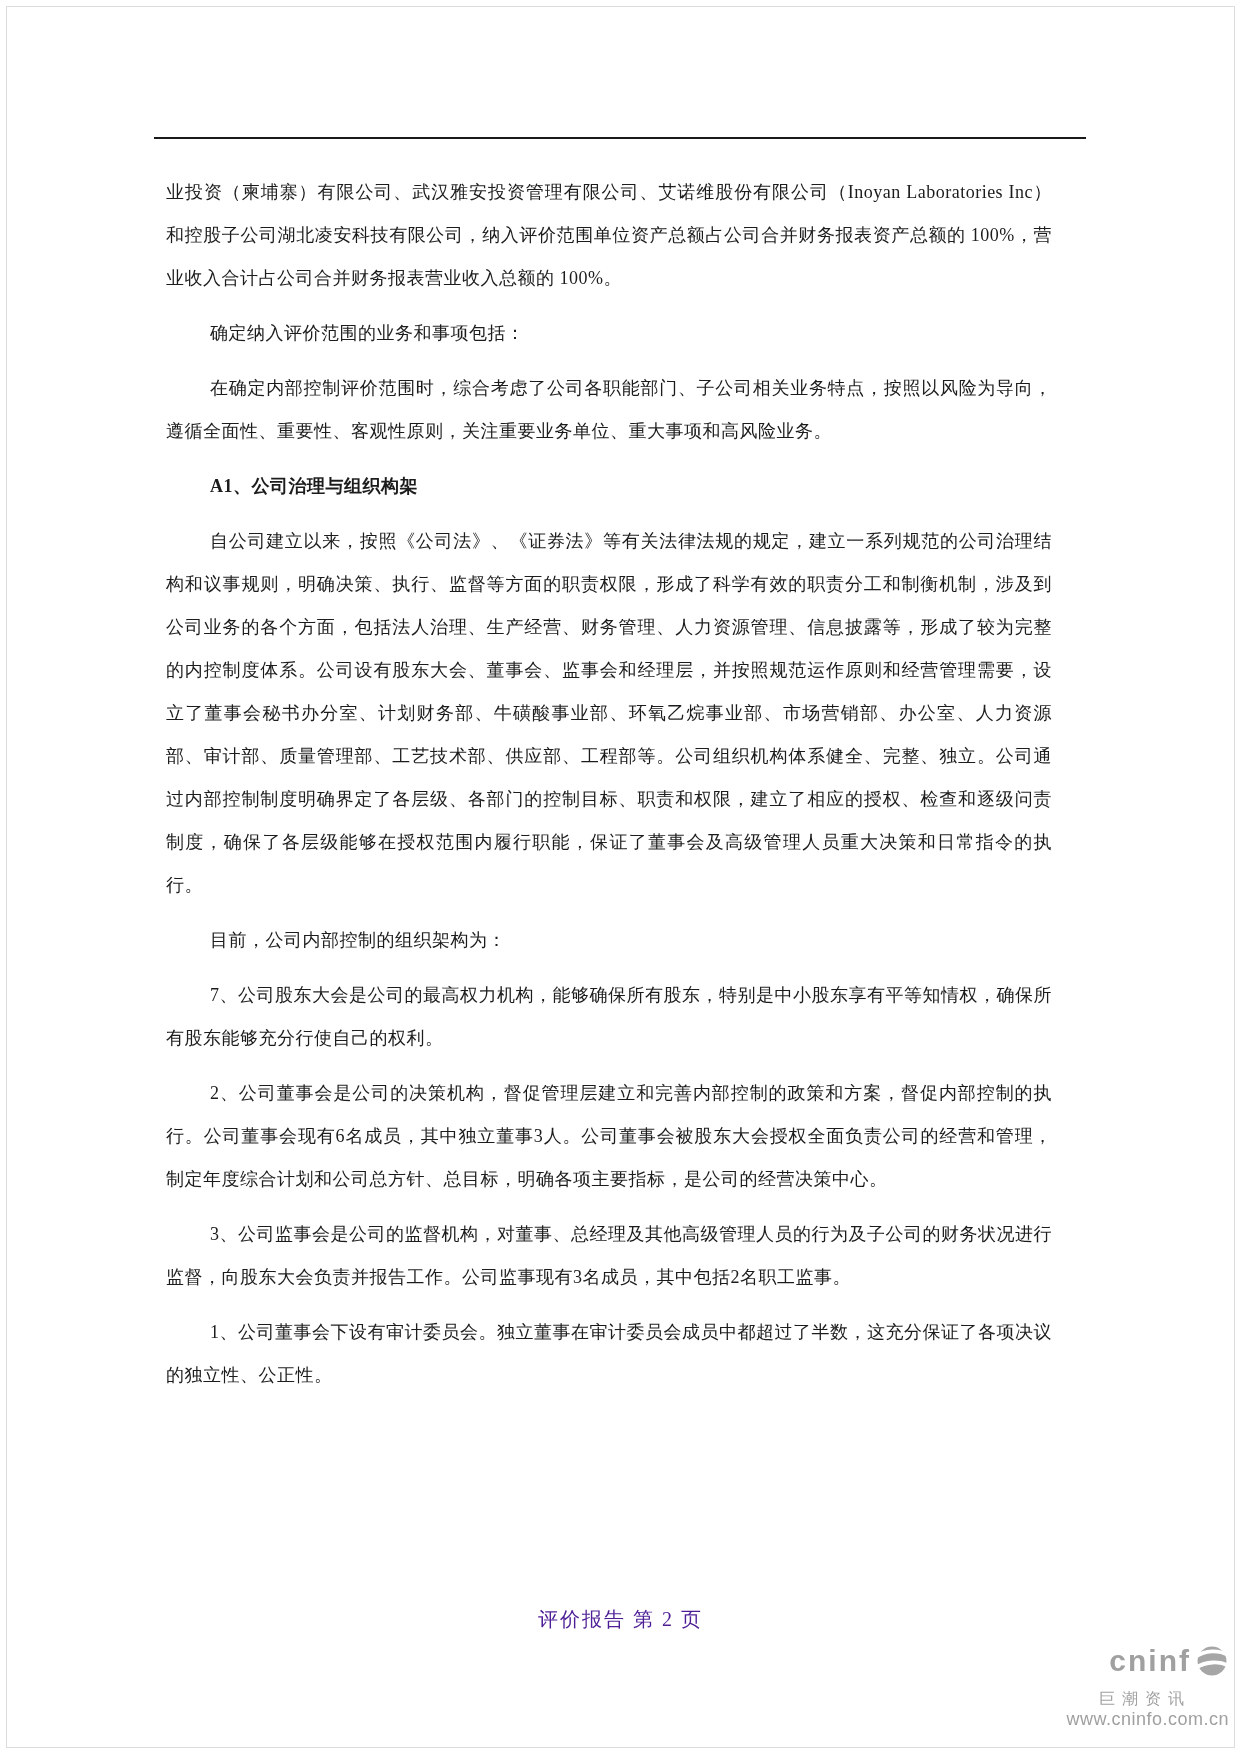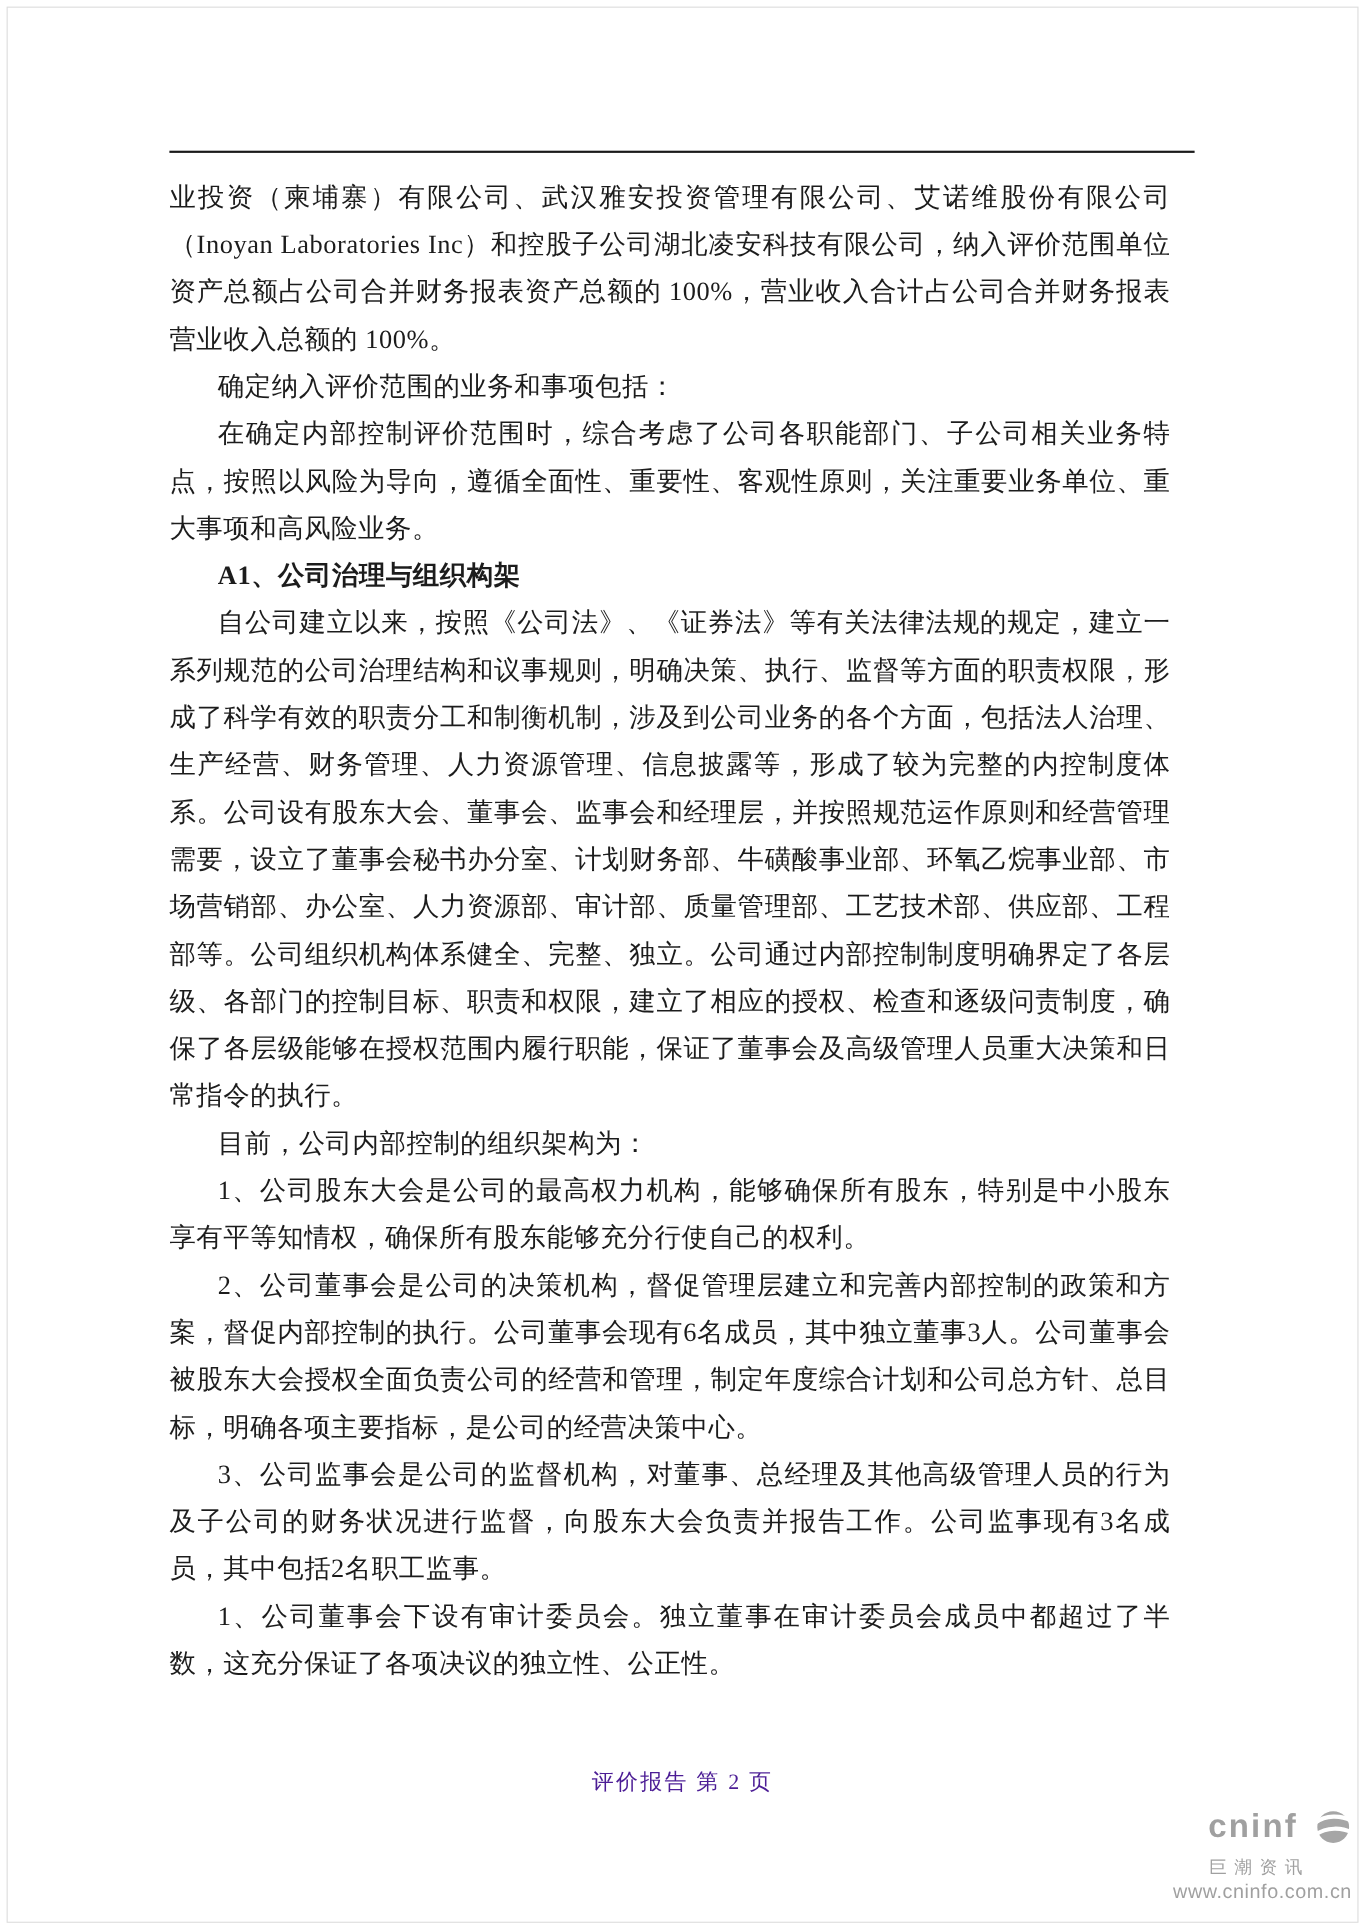--- a/index.html
+++ b/index.html
@@ -44,23 +44,23 @@
     position: absolute;
     top: 159px;
     left: 154px;
     width: 910px;
     font-size: 22px;
     line-height: 43px;
     letter-spacing: 0.5px;
     text-align: justify;
   }
   .doc-body p, .doc-body h2, .doc-body h3 {
-    margin: 0;
+    margin: 12px;
     padding: 0;
-    font-size: 24px;
+    font-size: 18px;
     line-height: 43px;
     font-weight: normal;
   }
   .doc-body .indent { text-indent: 44px; }
   .doc-body .noindent { text-indent: 0; }
   .doc-body .heading { font-weight: bold; text-indent: 44px; text-align: left; }
   .doc-body .gap-above { margin-top: 43px; }
   .page-footer {
     position: absolute;
     top: 1606px;
@@ -77,21 +77,21 @@
     bottom: 24px;
     text-align: right;
     color: #a0a0a0;
     line-height: 1.1;
     font-family: "Liberation Sans", "DejaVu Sans", sans-serif;
   }
   .cninfo-top {
     display: flex;
     align-items: center;
     justify-content: flex-end;
-    gap: 15px;
+    gap: 4px;
   }
   .cninfo-brand {
     font-weight: bold;
     font-size: 30px;
     letter-spacing: 2px;
     color: #a0a0a0;
   }
   .cninfo-swirl { width: 34px; height: 34px; display: block; }
   .cninfo-cn {
     font-size: 16px;
@@ -116,21 +116,21 @@
 
   <div class="header-divider"></div>
 
   <main class="doc-body">
     <p class="noindent">业投资（柬埔寨）有限公司、武汉雅安投资管理有限公司、艾诺维股份有限公司（Inoyan Laboratories Inc）和控股子公司湖北凌安科技有限公司，纳入评价范围单位资产总额占公司合并财务报表资产总额的 100%，营业收入合计占公司合并财务报表营业收入总额的 100%。</p>
     <p class="indent">确定纳入评价范围的业务和事项包括：</p>
     <p class="indent">在确定内部控制评价范围时，综合考虑了公司各职能部门、子公司相关业务特点，按照以风险为导向，遵循全面性、重要性、客观性原则，关注重要业务单位、重大事项和高风险业务。</p>
     <h3 class="heading">A1、公司治理与组织构架</h3>
     <p class="indent">自公司建立以来，按照《公司法》、《证券法》等有关法律法规的规定，建立一系列规范的公司治理结构和议事规则，明确决策、执行、监督等方面的职责权限，形成了科学有效的职责分工和制衡机制，涉及到公司业务的各个方面，包括法人治理、生产经营、财务管理、人力资源管理、信息披露等，形成了较为完整的内控制度体系。公司设有股东大会、董事会、监事会和经理层，并按照规范运作原则和经营管理需要，设立了董事会秘书办分室、计划财务部、牛磺酸事业部、环氧乙烷事业部、市场营销部、办公室、人力资源部、审计部、质量管理部、工艺技术部、供应部、工程部等。公司组织机构体系健全、完整、独立。公司通过内部控制制度明确界定了各层级、各部门的控制目标、职责和权限，建立了相应的授权、检查和逐级问责制度，确保了各层级能够在授权范围内履行职能，保证了董事会及高级管理人员重大决策和日常指令的执行。</p>
     <p class="indent">目前，公司内部控制的组织架构为：</p>
-    <p class="indent">1、公司股东大会是公司的最高权力机构，能够确保所有股东，特别是中小股东享有平等知情权，确保所有股东能够充分行使自己的权利。</p>
+    <p class="indent">7、公司股东大会是公司的最高权力机构，能够确保所有股东，特别是中小股东享有平等知情权，确保所有股东能够充分行使自己的权利。</p>
     <p class="indent">2、公司董事会是公司的决策机构，督促管理层建立和完善内部控制的政策和方案，督促内部控制的执行。公司董事会现有6名成员，其中独立董事3人。公司董事会被股东大会授权全面负责公司的经营和管理，制定年度综合计划和公司总方针、总目标，明确各项主要指标，是公司的经营决策中心。</p>
     <p class="indent">3、公司监事会是公司的监督机构，对董事、总经理及其他高级管理人员的行为及子公司的财务状况进行监督，向股东大会负责并报告工作。公司监事现有3名成员，其中包括2名职工监事。</p>
     <p class="indent">1、公司董事会下设有审计委员会。独立董事在审计委员会成员中都超过了半数，这充分保证了各项决议的独立性、公正性。</p>
   </main>
 
   <footer class="page-footer">
     <span>评价报告 第 2 页</span>
   </footer>
 
   <div class="cninfo-logo">

